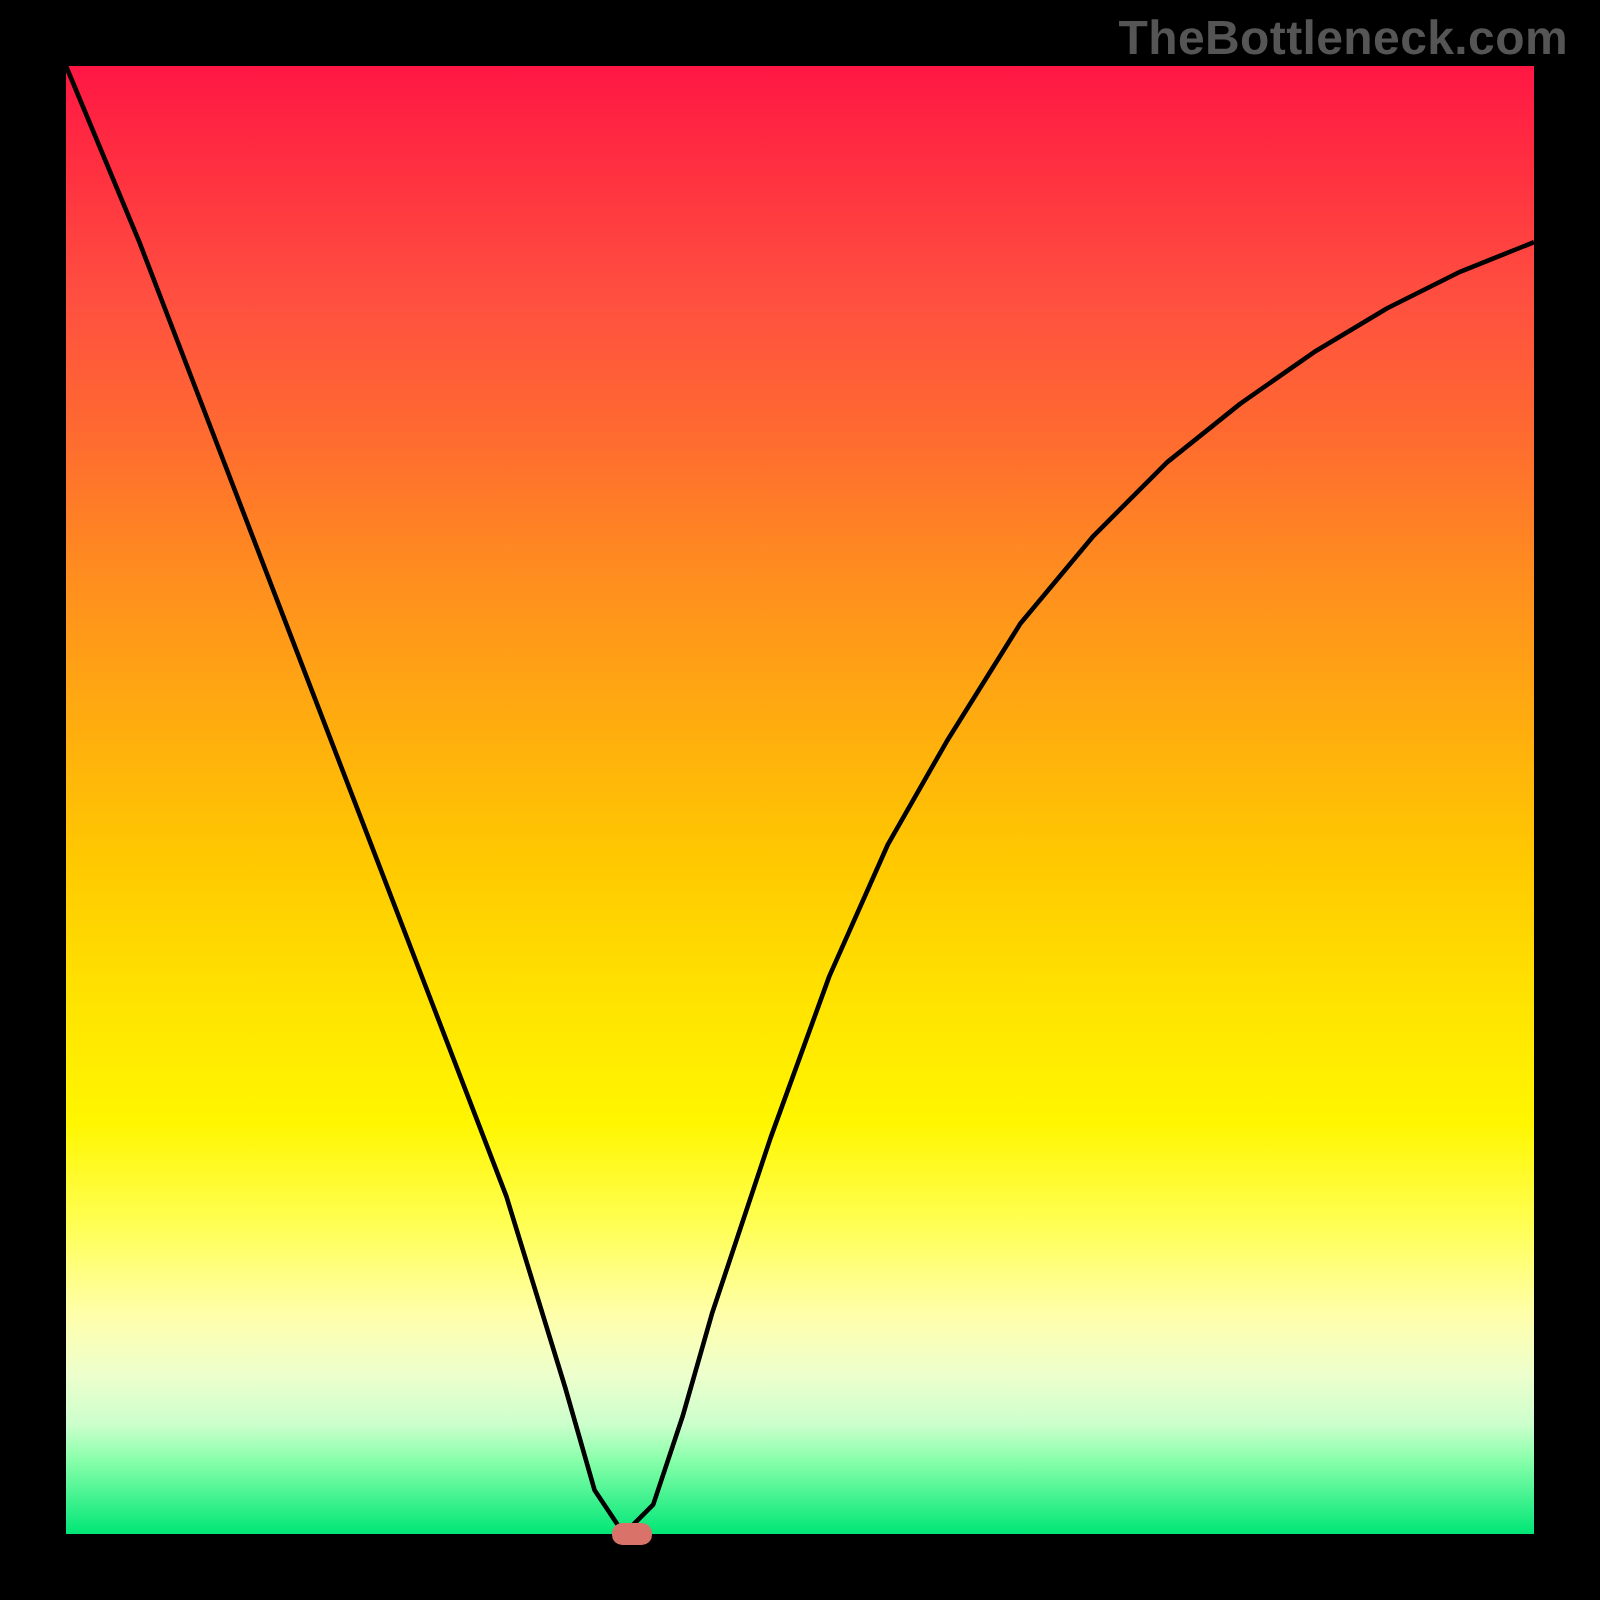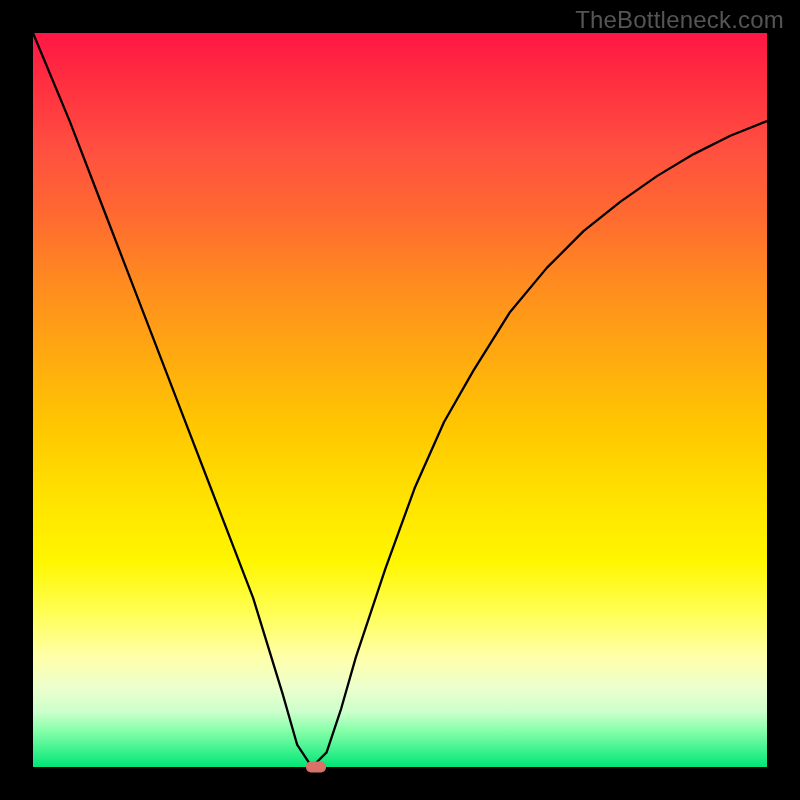--- a/index.html
+++ b/index.html
@@ -10,21 +10,21 @@
     font-family: Arial, sans-serif;
     position: relative;
     overflow: hidden;
   }
   .watermark {
     position: absolute;
     top: 6px;
     right: 16px;
     color: #555;
     font-size: 24px;
-    font-weight: 400;
+    font-weight: 700;
     z-index: 10;
     letter-spacing: 0.2px;
   }
   .outer {
     position: absolute;
     left: 0; top: 0;
     width: 800px; height: 800px;
     background: #000;
   }
   .plot {

